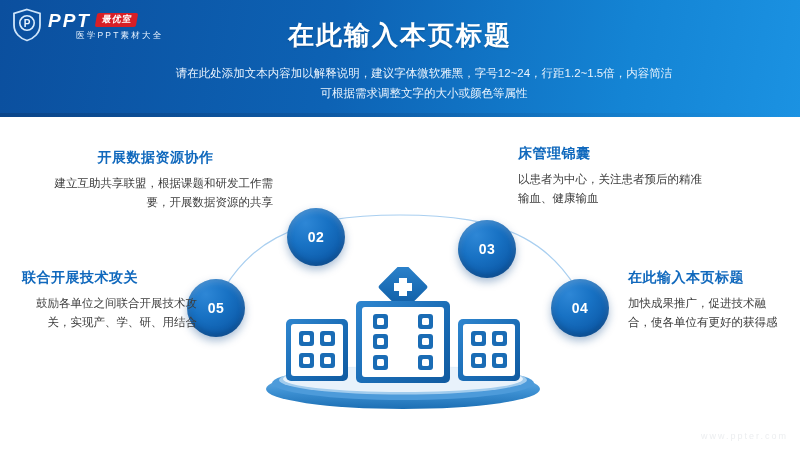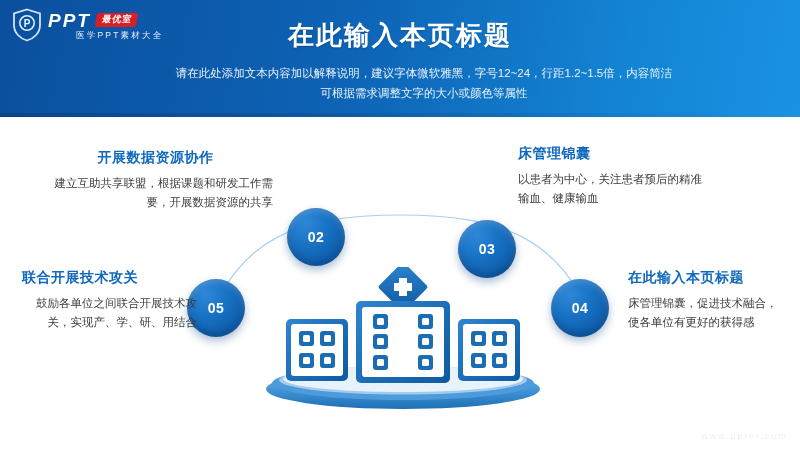--- a/index.html
+++ b/index.html
@@ -245,18 +245,18 @@
       <p>以患者为中心，关注患者预后的精准输血、健康输血</p>
     </div>
 
     <div class="block" id="block2">
       <h4>开展数据资源协作</h4>
       <p>建立互助共享联盟，根据课题和研发工作需要，开展数据资源的共享</p>
     </div>
 
     <div class="block" id="block4">
       <h4>在此输入本页标题</h4>
-      <p>床管理锦囊，促进技术融合，使各单位有更好的获得感</p>
+      <p>加快成果推广，促进技术融合，使各单位有更好的获得感</p>
     </div>
 
     <div id="watermark">www.ppter.com</div>
   </div>
 </div>
 
 </body></html>

